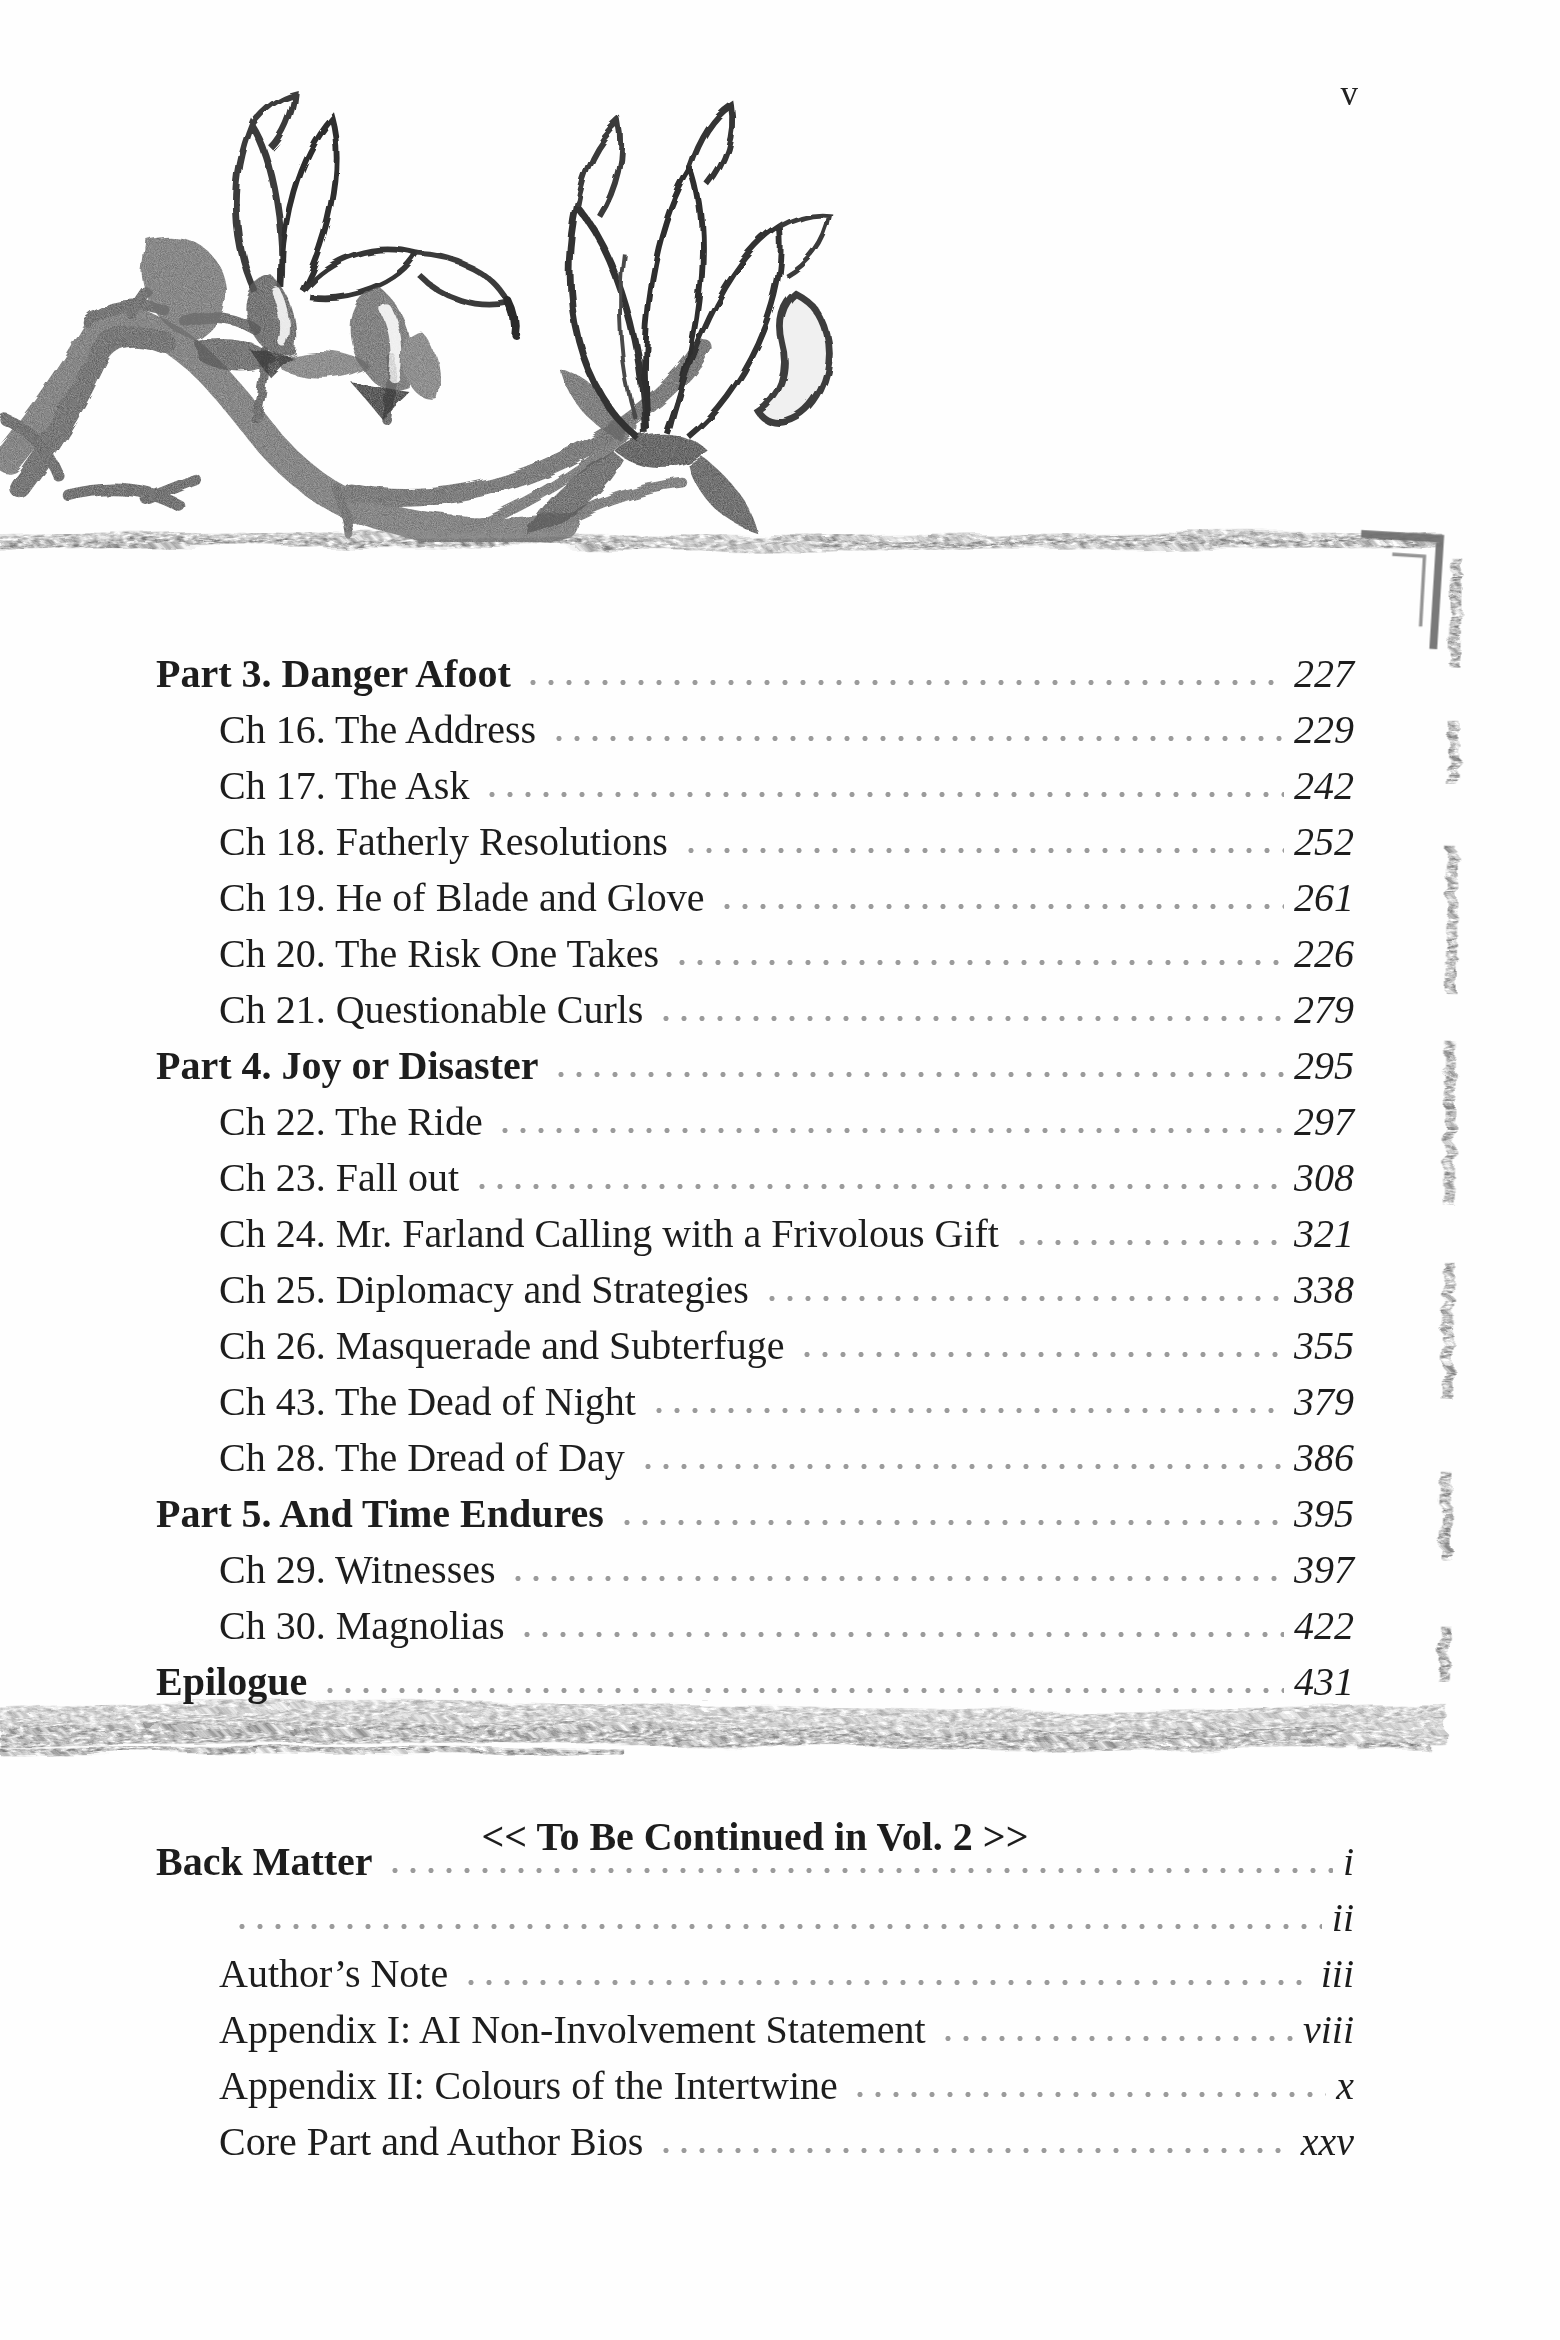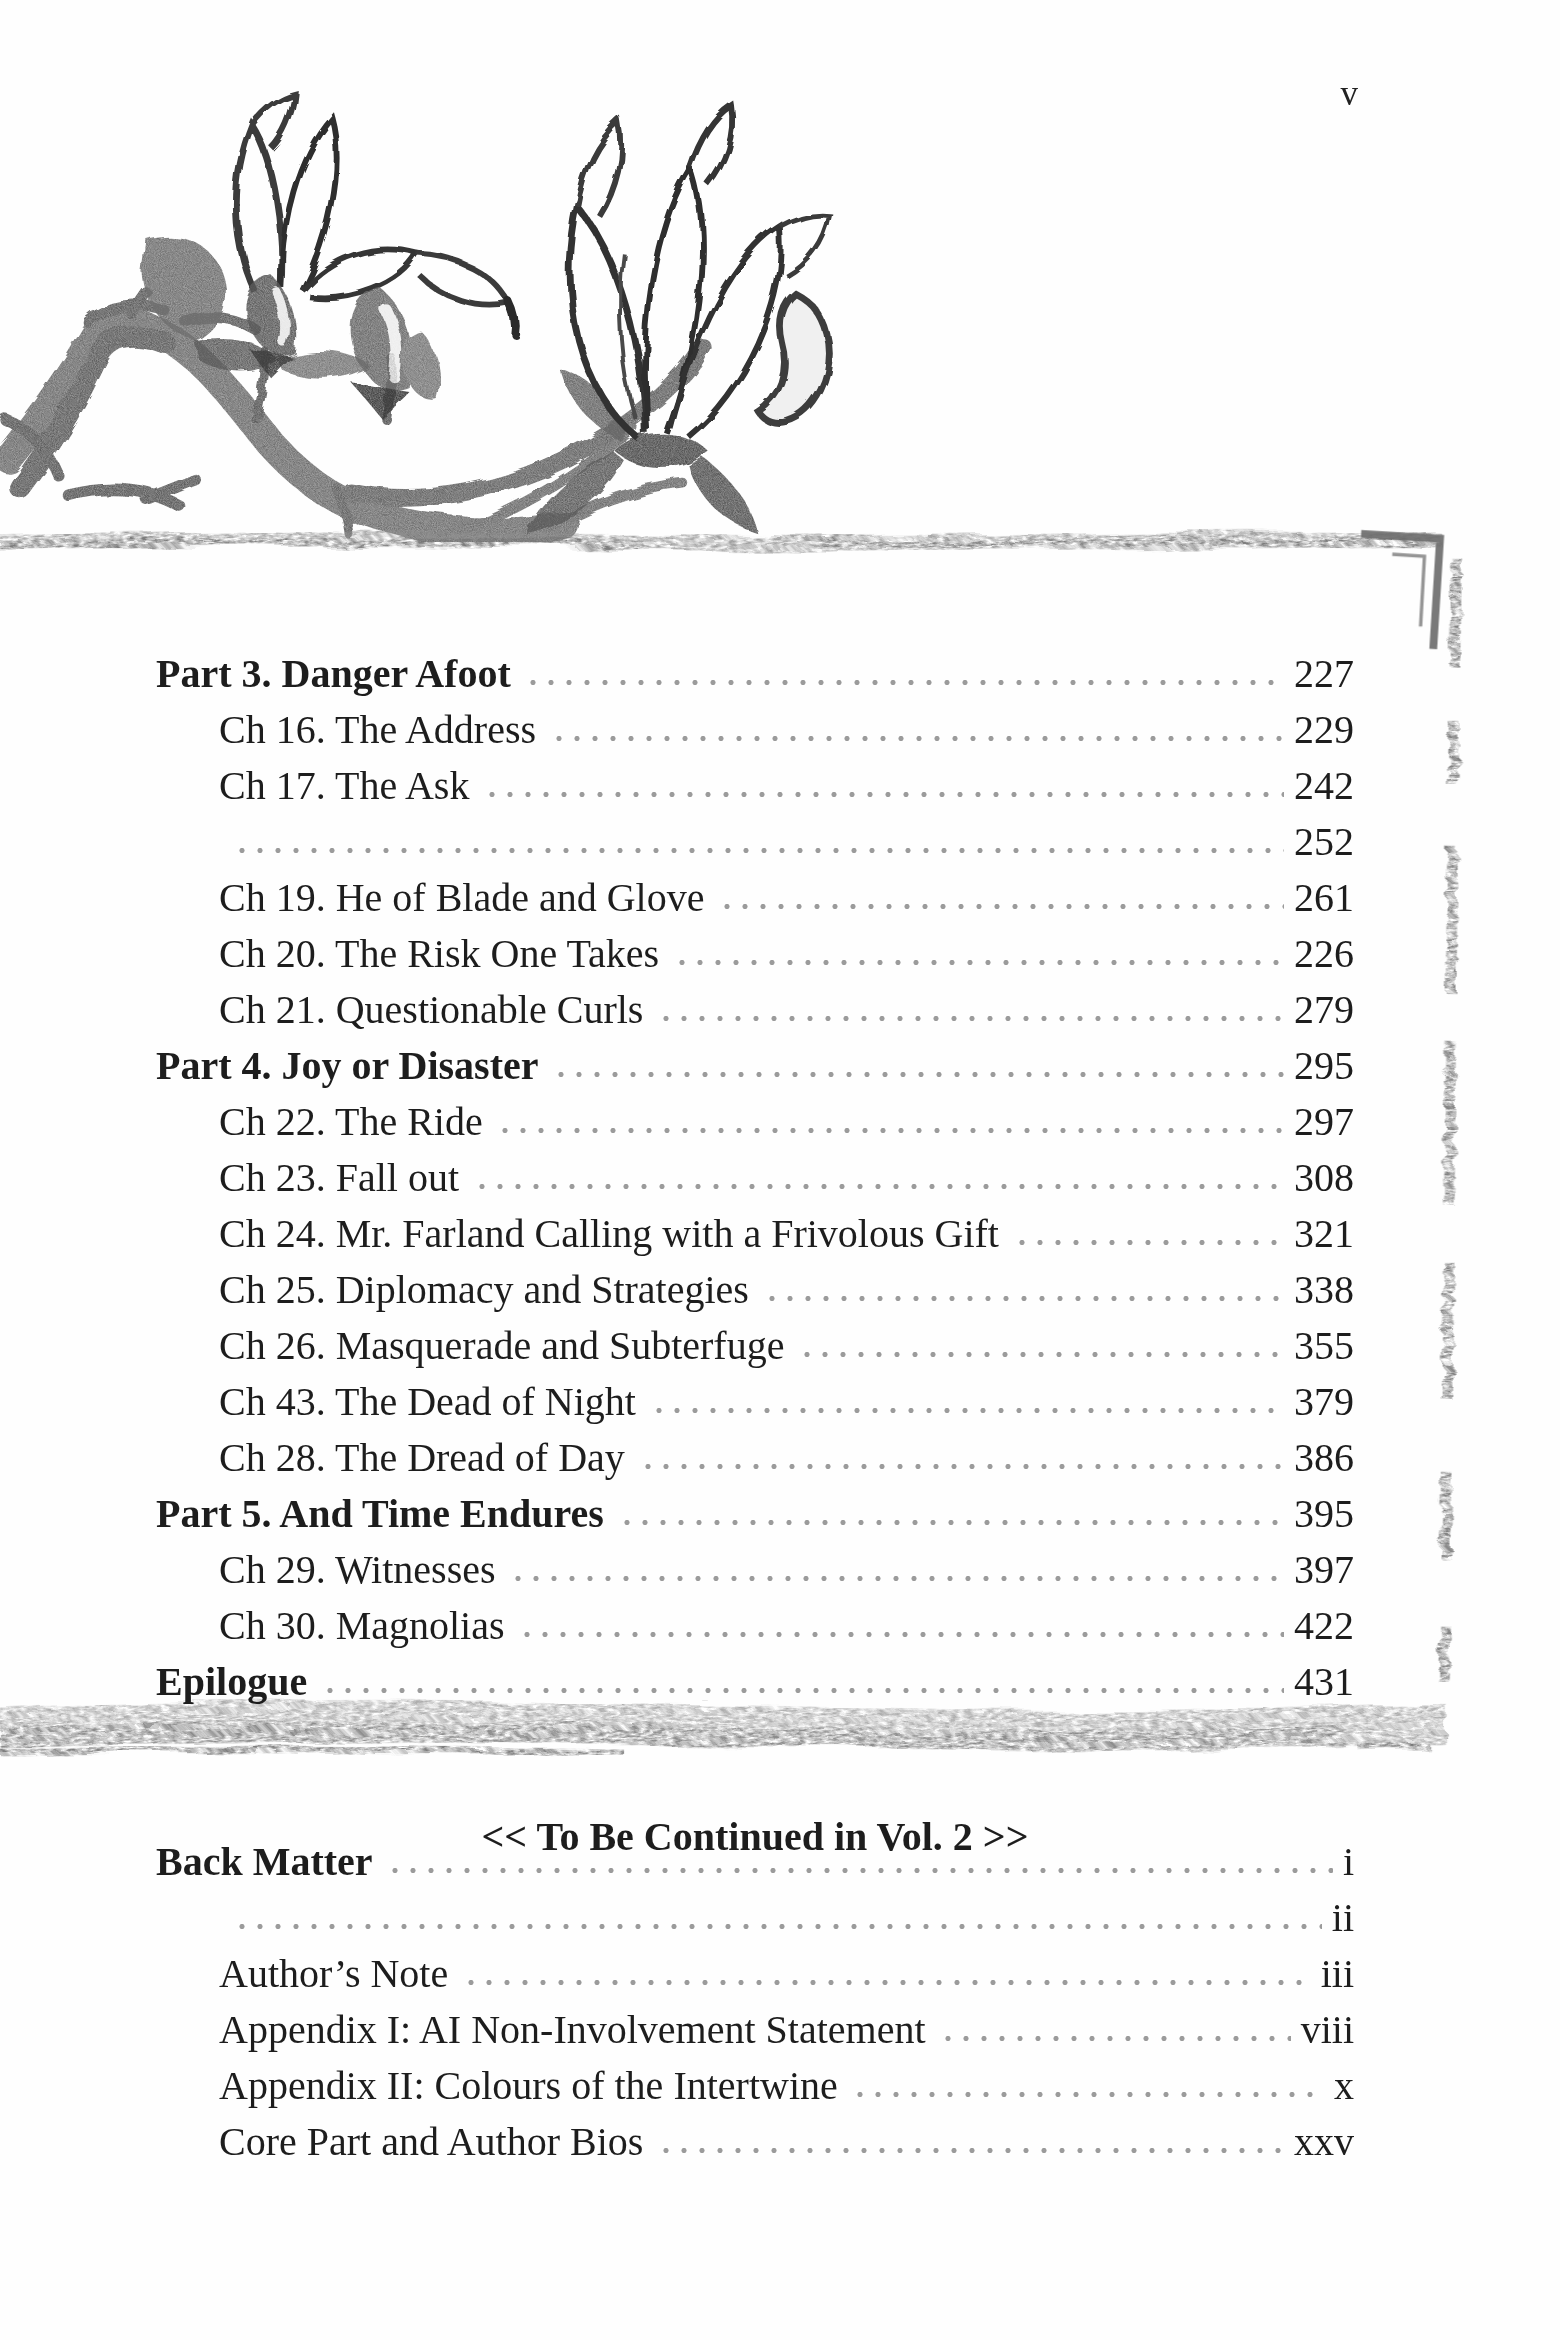--- a/index.html
+++ b/index.html
@@ -20,21 +20,21 @@
   .toc-block{position:absolute;left:156px;width:1198px;}
   #toc-main{top:650px;}
   #toc-back{top:1838px;}
   .row{
     display:flex;align-items:baseline;
     height:56px;font-size:40px;white-space:nowrap;
   }
   .row.part .label{font-weight:700;}
   .row.chapter{padding-left:63px;}
   .label{flex:0 0 auto;}
-  .pagenum{flex:0 0 auto;}
+  .pagenum{flex:0 0 auto;font-style:italic;}
   .leader{
     flex:1 1 auto;height:6.8px;margin:0 9.8px 0 13.7px;
     background-image:radial-gradient(circle,#9b9b9b 2.2px,rgba(155,155,155,0) 2.9px);
     background-size:18px 6.8px;background-repeat:repeat-x;background-position:left center;
     transform:translateY(-1px);
   }
   .continuation{
     position:absolute;left:156px;top:1773px;width:1198px;
     text-align:center;font-size:40px;font-weight:700;line-height:56px;margin-top:36px;
   }
@@ -149,20 +149,21 @@
     <span class="label">Ch 16. The Address</span>
     <span class="leader"></span>
     <span class="pagenum">229</span>
   </div>
     <div class="row chapter">
     <span class="label">Ch 17. The Ask</span>
     <span class="leader"></span>
     <span class="pagenum">242</span>
   </div>
     <div class="row chapter">
+    <span class="label">Ch 18. Fatherly Resolutions</span>
     <span class="leader"></span>
     <span class="pagenum">252</span>
   </div>
     <div class="row chapter">
     <span class="label">Ch 19. He of Blade and Glove</span>
     <span class="leader"></span>
     <span class="pagenum">261</span>
   </div>
     <div class="row chapter">
     <span class="label">Ch 20. The Risk One Takes</span>

